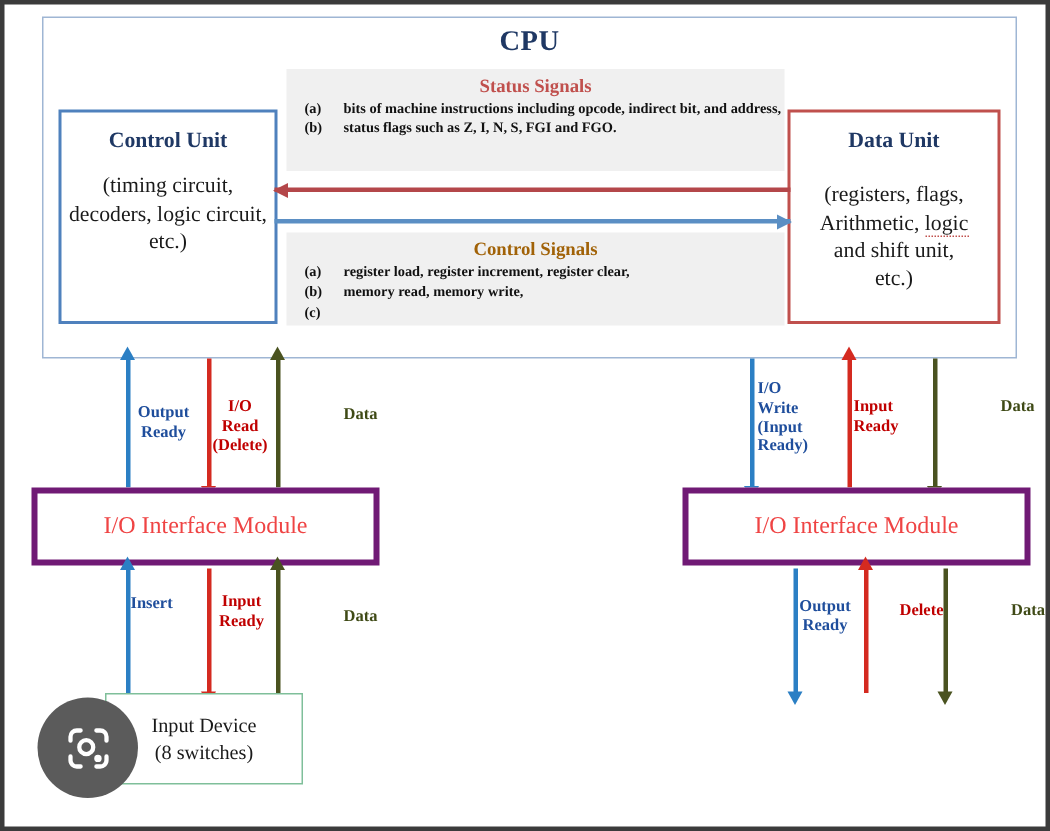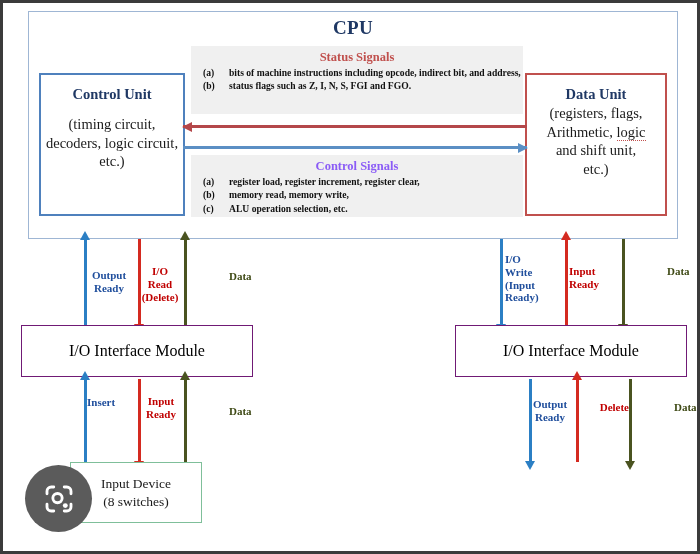--- a/index.html
+++ b/index.html
@@ -53,37 +53,37 @@
     border:2px solid #c0504d;
   }
   .unit-title{
     font-size:14.5px; font-weight:bold; color:#1f3864;
     margin-top:11px;
   }
   .unit-body{
     font-size:14.5px; color:#1a1a1a; line-height:1.28;
     margin-top:12px; padding:0 4px;
   }
-  .data-unit .unit-body{ margin-top:1px; }
+  .data-unit .unit-body{ margin-top:18px; }
   .ul-logic{ border-bottom:1px dotted #c0504d; }
 
   
   .signal-panel{
     position:absolute;
     box-sizing:border-box;
     background:#f0f0f0;
   }
   .status-panel{ left:188px; top:43px; width:332px; height:68px; }
   .control-panel{ left:188px; top:152px; width:332px; height:62px; }
   .panel-title{
     text-align:center; font-weight:bold; font-size:12.5px;
     margin-top:4px;
   }
   .status-panel .panel-title{ color:#c0504d; }
-  .control-panel .panel-title{ color:#8b5cf6; }
+  .control-panel .panel-title{ color:#a16207; }
   .panel-list{ margin:2px 0 0 0; padding:0; list-style:none; }
   .panel-list li{
     display:flex; font-size:9.6px; font-weight:bold; color:#111111;
     line-height:1.3; margin-bottom:1px;
   }
   .panel-list .lbl{ width:26px; flex:0 0 26px; text-align:left; padding-left:12px;}
   .panel-list .txt{ flex:1; }
 
   
   .harrow{ position:absolute; height:0; }
@@ -122,24 +122,24 @@
     position:absolute; font-size:11px; font-weight:bold;
     line-height:1.16; text-align:center; white-space:pre-line;
   }
   .t-blue{ color:#1f4e9c; }
   .t-red{ color:#c00000; }
   .t-olive{ color:#3f4a16;margin-left:40px; }
 
   
   .io-module{
     position:absolute; box-sizing:border-box;
-    border:1px solid #701a75;
+    border:4px solid #701a75;
     background:#ffffff;
     display:flex; align-items:center; justify-content:center;
-    font-size:16px; color:#000000;
+    font-size:16px; color:#ef4444;
   }
   .io-left{ left:18px; top:322px; width:232px; height:52px; }
   .io-right{ left:452px; top:322px; width:232px; height:52px; }
 
   
   .device{
     position:absolute; box-sizing:border-box;
     border:1px solid #7fbf9a;
     background:#ffffff;
     display:flex; flex-direction:column; align-items:center; justify-content:center;
@@ -186,21 +186,20 @@
         <li>
           <span class="lbl">(a)</span>
           <span class="txt">register load, register increment, register clear,</span>
         </li>
         <li>
           <span class="lbl">(b)</span>
           <span class="txt">memory read, memory write,</span>
         </li>
         <li>
           <span class="lbl">(c)</span>
-          <span class="txt">ALU operation selection, etc.</span>
         </li>
       </ul>
     </div>
 
     <div class="unit control-unit">
       <div class="unit-title">Control Unit</div>
       <div class="unit-body">(timing circuit, decoders, logic circuit, etc.)</div>
     </div>
 
     <div class="unit data-unit">

